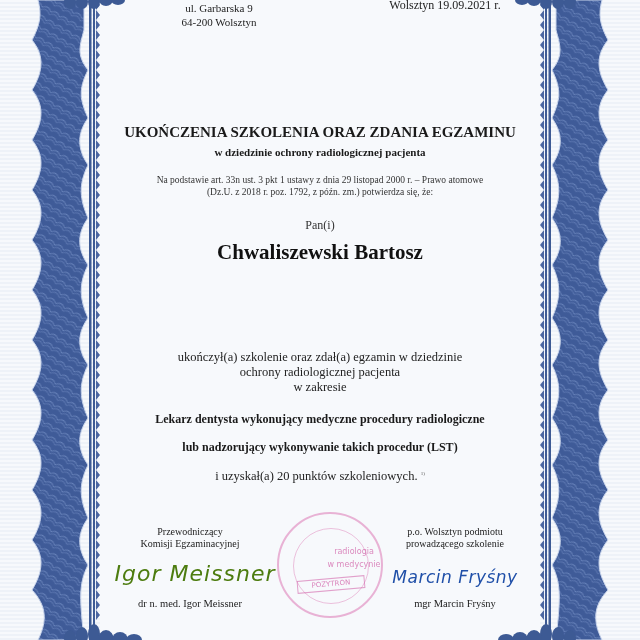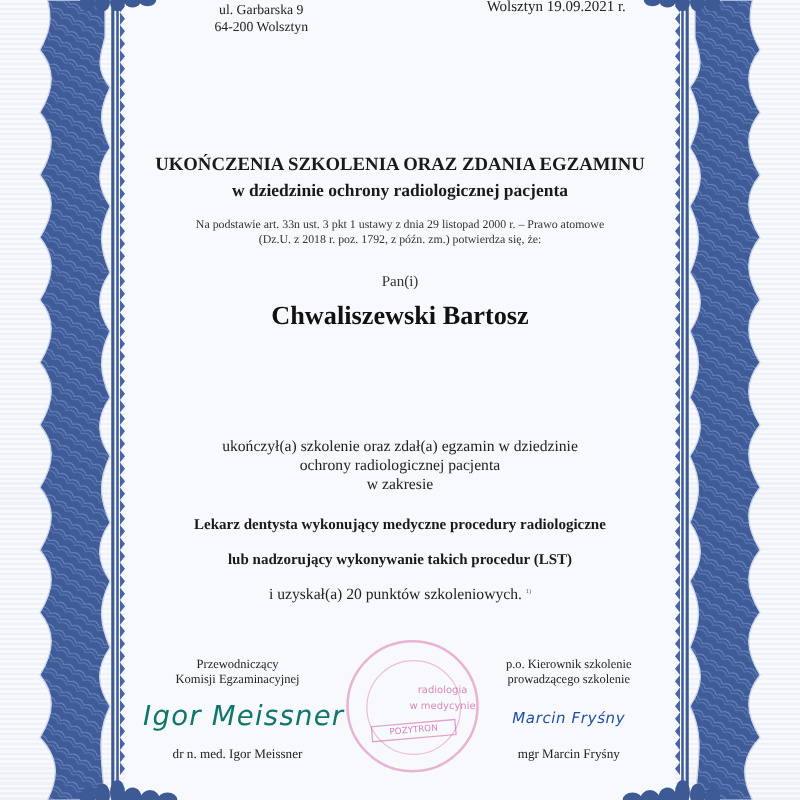--- a/index.html
+++ b/index.html
@@ -23,31 +23,31 @@
   }
   svg { display:block; }
 
   .content { position:absolute; left:0; top:0; width:640px; height:640px; }
   .t { position:absolute; text-align:center; white-space:nowrap; }
 
   .addr { font-size:11px; line-height:14px; color:#222; }
   .date { font-size:12px; color:#222; }
   .title { font-weight:bold; font-size:26px; letter-spacing:0.5px; color:#111; }
   .h2 { font-weight:bold; font-size:15px; color:#1a1a1a;text-align:center; }
-  .h3 { font-weight:bold; font-size:14px; color:#1a1a1a;text-align:center; }
+  .h3 { font-weight:bold; font-size:11px; color:#1a1a1a;text-align:center; }
   .small { font-size:9.5px; line-height:12px; color:#333; }
   .pan { font-size:12px; color:#333; }
   .name { font-weight:bold; font-size:21px; color:#111; }
   .body { font-size:12.5px; line-height:15px; color:#222; }
   .bold-line { font-weight:bold; font-size:12px; color:#1a1a1a; }
   .sup { font-size:5px; vertical-align:super; color:#555; }
   .sig-title { font-size:10px; line-height:12px; color:#222; }
   .sig-name { font-size:10.5px; color:#222; }
-  .signature { font-family:"DejaVu Sans", sans-serif; font-style:italic; color:#0f766e; font-size:22px; letter-spacing:1px; }
-  .signature2 { font-family:"DejaVu Sans", sans-serif; font-style:italic; color:#1f4fa8; font-size:12px; letter-spacing:0.5px; }
+  .signature { font-family:"DejaVu Sans", sans-serif; font-style:italic; color:#4d7c0f; font-size:22px; letter-spacing:1px; }
+  .signature2 { font-family:"DejaVu Sans", sans-serif; font-style:italic; color:#1f4fa8; font-size:17px; letter-spacing:0.5px; }
 
   .stamp {
     position:absolute; left:277px; top:512px; width:106px; height:106px;
     border-radius:50%; border:2px solid rgba(220,120,180,0.55);
     box-sizing:border-box;
   }
   .stamp-inner {
     position:absolute; left:14px; top:14px; width:74px; height:74px;
     border-radius:50%; border:1px solid rgba(220,120,180,0.45);
   }
@@ -125,21 +125,21 @@
         <ellipse cx="120" cy="640" rx="8" ry="8"></ellipse>
         <ellipse cx="134" cy="640" rx="8" ry="6"></ellipse>
       <ellipse cx="506" cy="640" rx="8" ry="6"></ellipse>
         <ellipse cx="520" cy="640" rx="8" ry="8"></ellipse>
         <ellipse cx="534" cy="640" rx="8" ry="10"></ellipse>
     </g>
   </svg>
 
   <div class="content">
 
-    <div class="t addr" style="left:144px; top:1px; width:130px;">
+    <div class="t addr" style="left:154px; top:1px; width:130px;">
       <div>ul. Garbarska 9</div>
       <div>64-200 Wolsztyn</div>
     </div>
     <div class="t date" style="left:370px; top:-2px; width:150px;">Wolsztyn 19.09.2021 r.</div>
 
 
     <div class="t h2" style="left:100px; top:124px; width:440px;">UKOŃCZENIA SZKOLENIA ORAZ ZDANIA EGZAMINU</div>
     <div class="t h3" style="left:100px; top:146px; width:440px;">w dziedzinie ochrony radiologicznej pacjenta</div>
 
     <div class="t small" style="left:100px; top:174px; width:440px;">
@@ -171,19 +171,19 @@
     <div class="t sig-name" style="left:120px; top:598px; width:140px;">dr n. med. Igor Meissner</div>
 
     <div class="stamp">
       <div class="stamp-inner"></div>
       <div class="stamp-text" style="top:33px; font-size:8px;">radiologia</div>
       <div class="stamp-text" style="top:46px; font-size:8px;">w medycynie</div>
       <div class="stamp-ribbon">POZYTRON</div>
     </div>
 
     <div class="t sig-title" style="left:385px; top:526px; width:140px;">
-      <div>p.o. Kierownik szkolenie</div>
+      <div>p.o. Wolsztyn podmiotu</div>
       <div>prowadzącego szkolenie</div>
     </div>
     <div class="t signature2" style="left:380px; top:567px; width:150px;">Marcin Fryśny</div>
     <div class="t sig-name" style="left:385px; top:598px; width:140px;">mgr Marcin Fryśny</div>
   </div>
 </div>
 
 </body></html>

